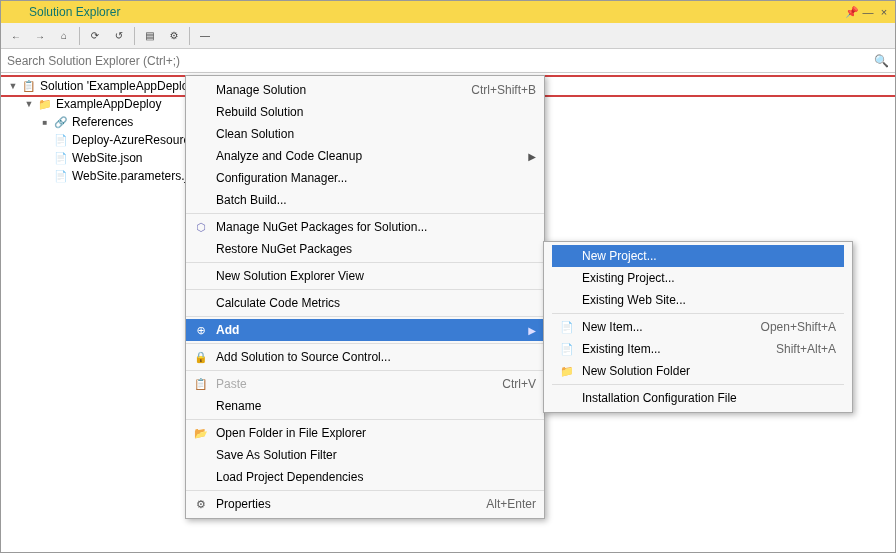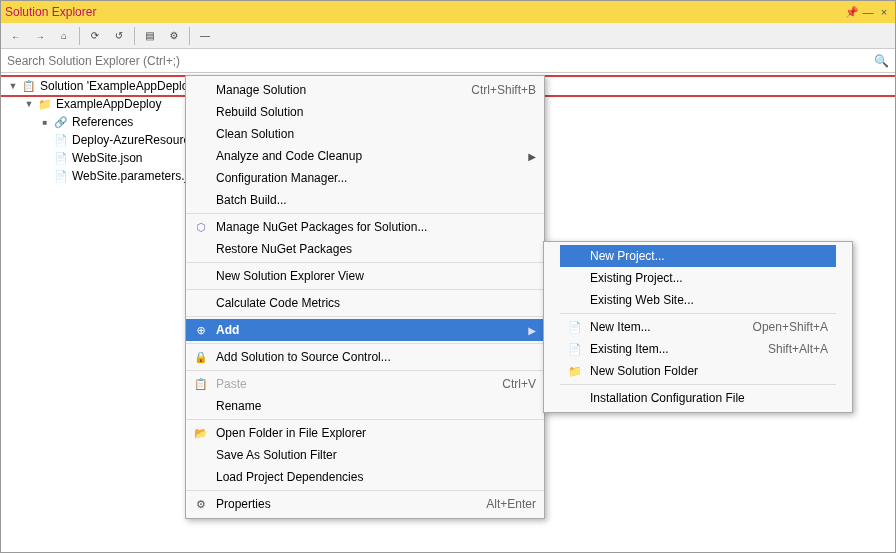--- a/index.html
+++ b/index.html
@@ -30,22 +30,23 @@
       background: #f9d84c;
       height: 22px;
       display: flex;
       align-items: center;
       justify-content: space-between;
       padding: 0 4px;
       flex-shrink: 0;
     }
     .title-bar-title {
       font-size: 12px;
-      color: #be185d;
+      color: #0f766e;
       font-weight: normal;
+      margin-left: 24px;
     }
     .title-bar-controls {
       display: flex;
       gap: 2px;
     }
     .title-btn {
       width: 14px;
       height: 14px;
       background: none;
       border: none;
@@ -169,21 +170,21 @@
     
     .submenu {
       position: absolute;
       top: 241px;
       left: 543px;
       width: 310px;
       background: #f8f8f8;
       border: 1px solid #aaa;
       box-shadow: 2px 2px 6px rgba(0,0,0,0.3);
       z-index: 200;
-      padding: 3px 16px;
+      padding: 3px 8px;
     }
 
     .submenu .menu-item.highlighted-blue {
       background: #3a7cd3;
       color: #fff;
     }
 
     
     .icon-solution { color: #e0a000; }
     .icon-project { color: #6699cc; }

